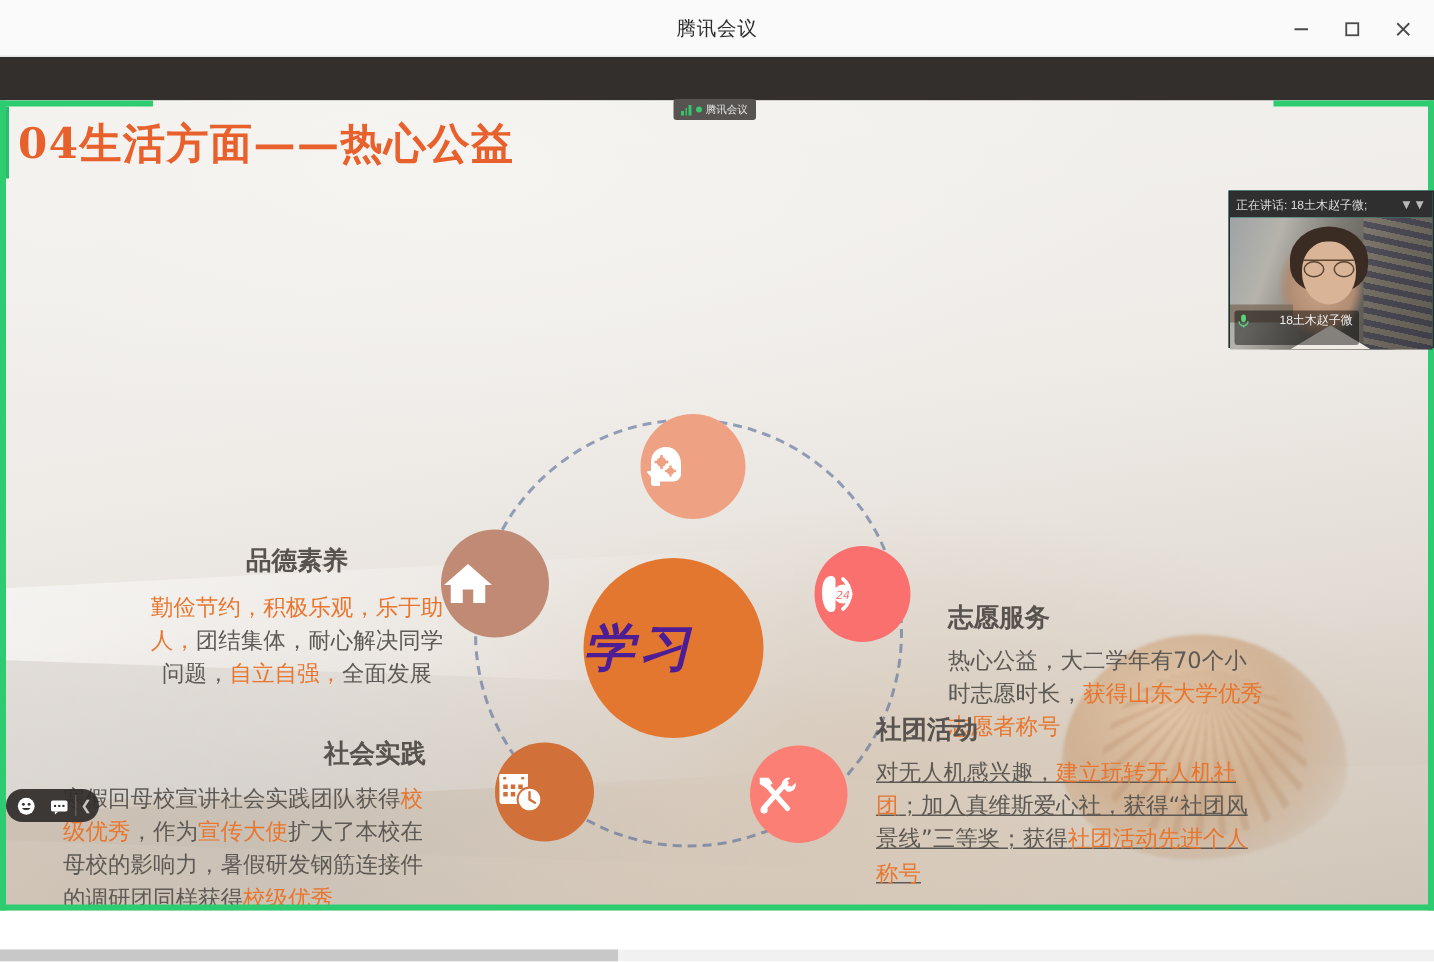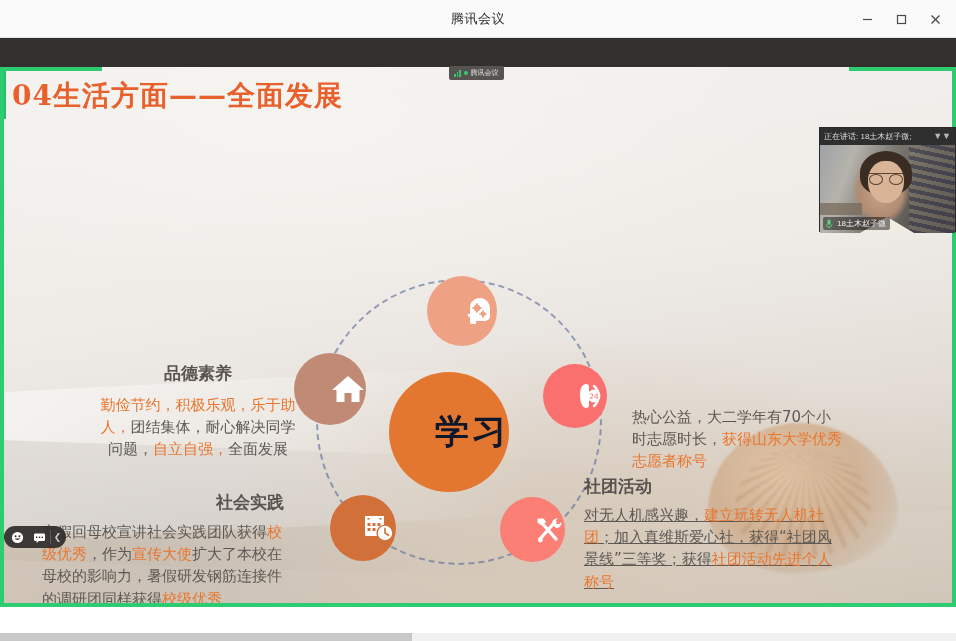--- a/index.html
+++ b/index.html
@@ -101,32 +101,32 @@
   .slide-title-accent {
     position: absolute; left: 2px; top: 4px; width: 4px; height: 48px; background: #2bbd6f;
   }
 
   
   .orbit {
     position: absolute; left: 316px; top: 212px; width: 286px; height: 286px;
     border: 2px dashed #5a6d99; border-radius: 50%; opacity: .62;
   }
 
-  .node { position: absolute; border-radius: 50%; display: flex; align-items: center; justify-content: flex-end; }
+  .node { position: absolute; border-radius: 50%; display: flex; align-items: center; justify-content: flex-start; font-style: italic; }
   .node .ring {
     position: absolute; inset: -9px; border-radius: 50%;
     background: rgba(190,190,190,.42);
     z-index: -1;
   }
   .node svg { display: block; }
 
   .node-center {
     left: 389px; top: 305px; width: 120px; height: 120px;
     background: #e4772f;
-    color: #0f172a; font-size: 34px; font-weight: 600; letter-spacing: 3px;
+    color: #4c1d95; font-size: 34px; font-weight: 600; letter-spacing: 3px;
     font-family: "DejaVu Sans", sans-serif;
   }
   .node-center .ring { background: rgba(195,195,195,.45); inset: -11px; }
 
   .node-innovation { left: 427px; top: 209px; width: 70px; height: 70px; background: #efa184; }
   .node-morality   { left: 294px; top: 286px; width: 72px; height: 72px; background: #c08a74; }
   .node-volunteer  { left: 543px; top: 297px; width: 64px; height: 64px; background: #f9706f; }
   .node-practice   { left: 330px; top: 428px; width: 66px; height: 66px; background: #d2703a; }
   .node-club       { left: 500px; top: 430px; width: 65px; height: 65px; background: #fb7f74; }
 
@@ -206,22 +206,22 @@
   .video-feed .collar {
     position: absolute; left: 40px; bottom: 0; width: 54px; height: 18px;
     background: #f0ece4; clip-path: polygon(0 100%, 50% 10%, 100% 100%);
   }
   .video-feed .shoulders {
     position: absolute; left: 26px; bottom: 0; width: 84px; height: 16px;
     background: #2b2b30; border-radius: 40% 40% 0 0; z-index: -1;
   }
   .video-name {
     position: absolute; left: 3px; bottom: 3px;
-    display: flex; align-items: center; gap: 4px;
-    background: rgba(0,0,0,.45); padding: 1px 4px 1px 2px; border-radius: 2px;
+    display: flex; align-items: center; gap: 20px;
+    background: rgba(0,0,0,.45); padding: 1px 4px 11px 2px; border-radius: 2px;
   }
   .video-name .vn-text { font-size: 8px; color: #f0f0f0; white-space: nowrap; }
 
   
   .float-toolbar {
     position: absolute; left: 4px; top: 526px; height: 22px;
     background: rgba(48,45,43,.93); border-radius: 11px;
     display: flex; align-items: center; z-index: 38;
     padding: 0 2px;
   }
@@ -291,21 +291,21 @@
     <span class="pill-label">腾讯会议</span>
   </div>
 
   <div class="share-area">
     <div class="sand-band band1"></div>
     <div class="sand-band band2"></div>
     <div class="sand-band band3"></div>
     <div class="shell"></div>
 
     <div class="slide-title-accent"></div>
-    <div class="slide-title">04生活方面——全面发展</div>
+    <div class="slide-title">04生活方面——热心公益</div>
 
     <div class="orbit"></div>
 
     <div class="node node-center">
       <span class="ring"></span>
       <span>学习</span>
     </div>
 
     <div class="node node-innovation">
       <span class="ring"></span>
@@ -376,20 +376,21 @@
       </svg>
     </div>
 
 
     <div class="txt blk-morality">
       <div class="sec-head">品德素养</div>
       <div class="sec-body"><span class="hl">勤俭节约，积极乐观，</span><span class="hl">乐于助人，</span><span>团结集体，耐心解决同学问题，</span><span class="hl">自立自强，</span><span>全面发展</span></div>
     </div>
 
     <div class="txt blk-volunteer">
+      <div class="sec-head">志愿服务</div>
       <div class="sec-body"><span>热心公益，大二学年有70个小时志愿时长，</span><span class="hl">获得山东大学优秀志愿者称号</span></div>
     </div>
 
     <div class="txt blk-practice">
       <div class="sec-head">社会实践</div>
       <div class="sec-body"><span>寒假回母校宣讲社会实践团队获得</span><span class="hl">校级优秀</span><span>，作为</span><span class="hl">宣传大使</span><span>扩大了本校在母校的影响力，暑假研发钢筋连接件的调研团同样获得</span><span class="hl">校级优秀</span></div>
     </div>
 
     <div class="txt blk-club">
       <div class="sec-head">社团活动</div>

